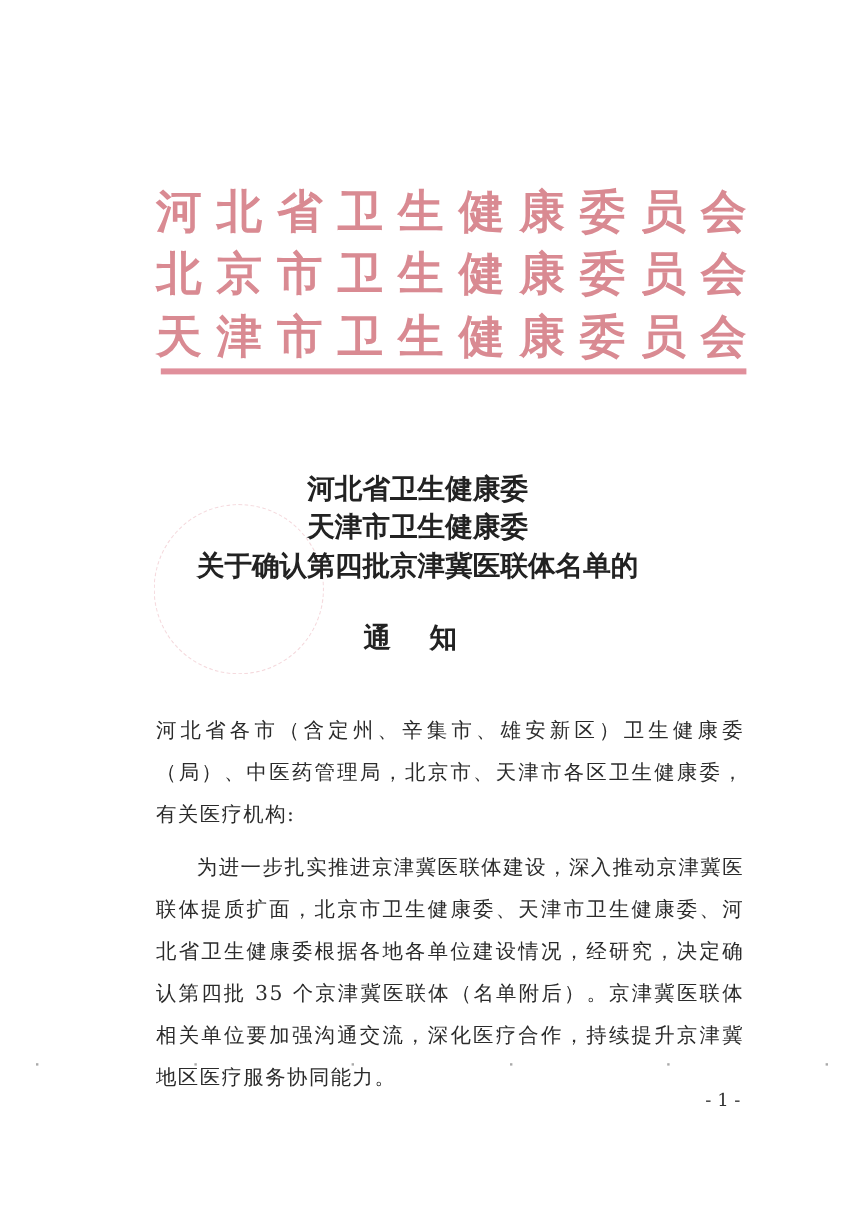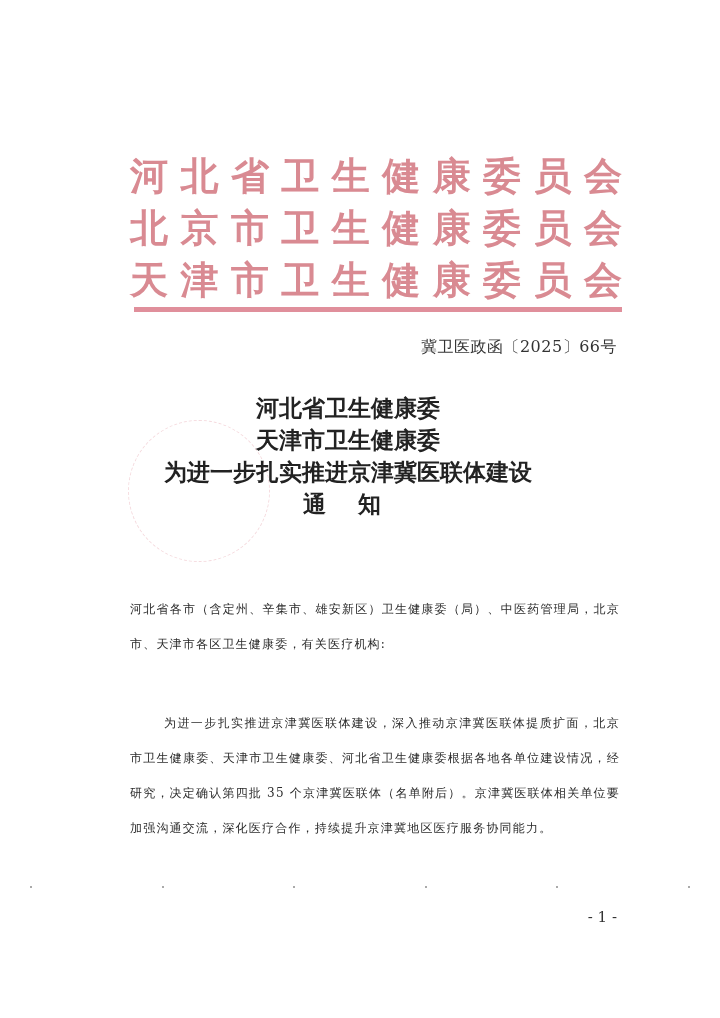--- a/index.html
+++ b/index.html
@@ -28,24 +28,24 @@
     }
     .seal {
       position: absolute; left: 128px; top: 420px; width: 140px; height: 140px;
       border-radius: 50%; border: 1px dashed rgba(225,150,160,0.35);
     }
     .title-block { position: absolute; left: 0; top: 392px; width: 696px; text-align: center; }
     .title-line {
       font-size: 23px; font-weight: bold; line-height: 32px; color: #222;
       font-family: "DejaVu Sans", sans-serif;
     }
-    .title-line.spaced { letter-spacing: 12px; }
+    .title-line.spaced { letter-spacing: 12px; margin-top: 28px; }
     .body-text {
       position: absolute; left: 130px; width: 490px;
-      font-size: 12px; line-height: 35px; color: #2b2b2b;
+      font-size: 17px; line-height: 35px; color: #2b2b2b;
       text-align: justify; letter-spacing: 1.2px;
     }
     .p1 { top: 592px; }
     .p2 { top: 706px; text-indent: 34px; }
     .dots {
       position: absolute; top: 886px; left: 30px; width: 660px;
       display: flex; justify-content: space-between;
     }
     .dots span { width: 2px; height: 2px; background: #aaa; display: block; }
     .page-number {
@@ -92,28 +92,27 @@
         <span>健</span>
         <span>康</span>
         <span>委</span>
         <span>员</span>
         <span>会</span>
     </div>
   </div>
 
   <div class="red-rule"></div>
 
-  <div class="doc-number">冀卫医政函〔2025〕66号</div>
 
   <div class="seal"></div>
 
   <div class="title-block">
     <div class="title-line">河北省卫生健康委</div>
     <div class="title-line">天津市卫生健康委</div>
-    <div class="title-line">为进一步扎实推进京津冀医联体建设</div>
+    <div class="title-line">关于确认第四批京津冀医联体名单的</div>
     <div class="title-line spaced">通 知</div>
   </div>
 
   <div class="body-text p1">河北省各市（含定州、辛集市、雄安新区）卫生健康委（局）、中医药管理局，北京市、天津市各区卫生健康委，有关医疗机构:</div>
   <div class="body-text p2">为进一步扎实推进京津冀医联体建设，深入推动京津冀医联体提质扩面，北京市卫生健康委、天津市卫生健康委、河北省卫生健康委根据各地各单位建设情况，经研究，决定确认第四批 35 个京津冀医联体（名单附后）。京津冀医联体相关单位要加强沟通交流，深化医疗合作，持续提升京津冀地区医疗服务协同能力。</div>
 
   <div class="dots">
     <span></span>
       <span></span>
       <span></span>

